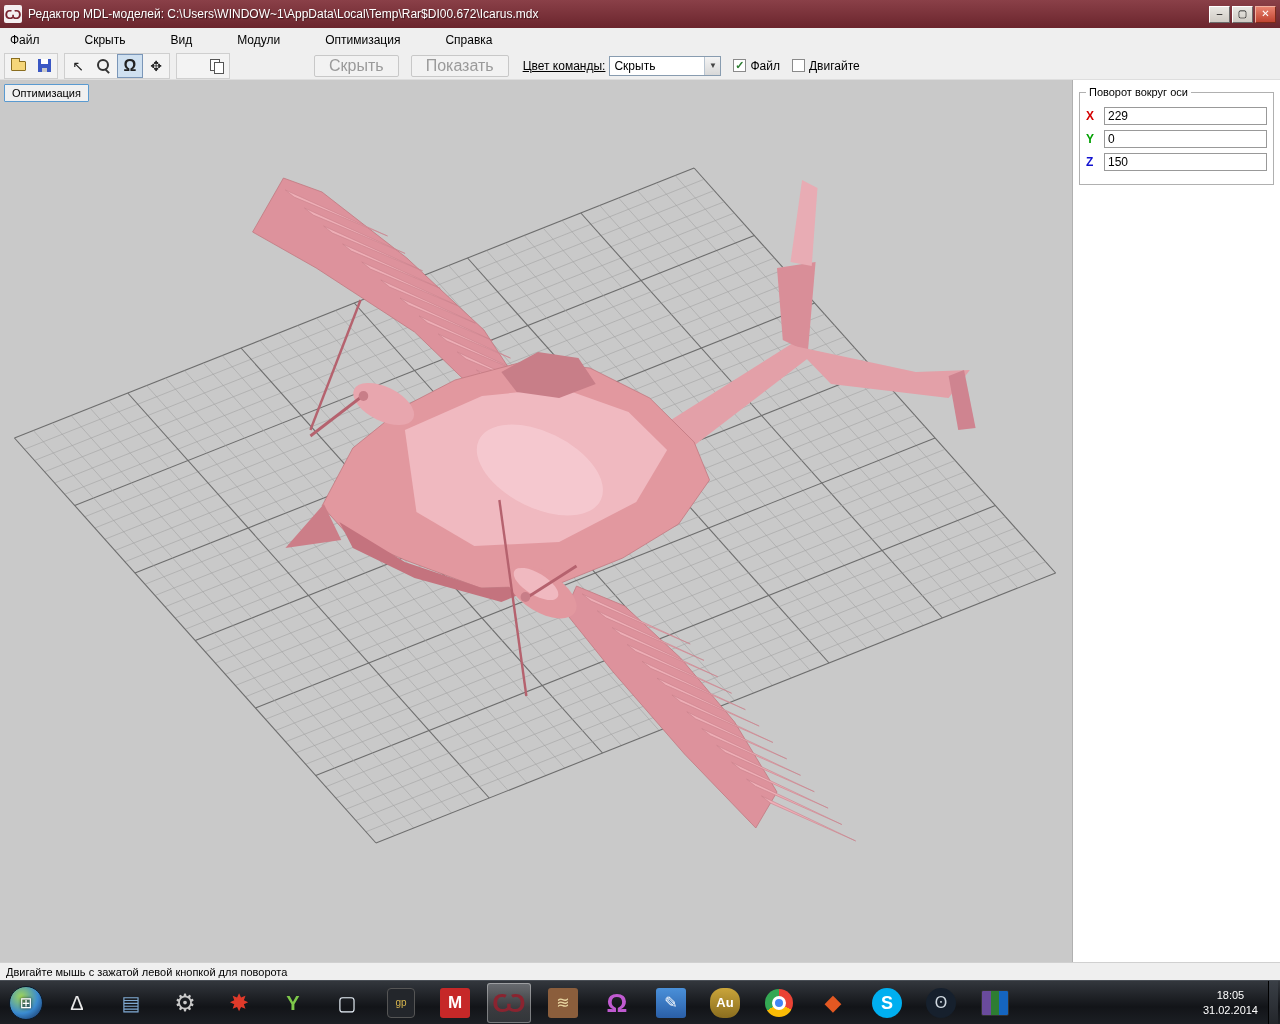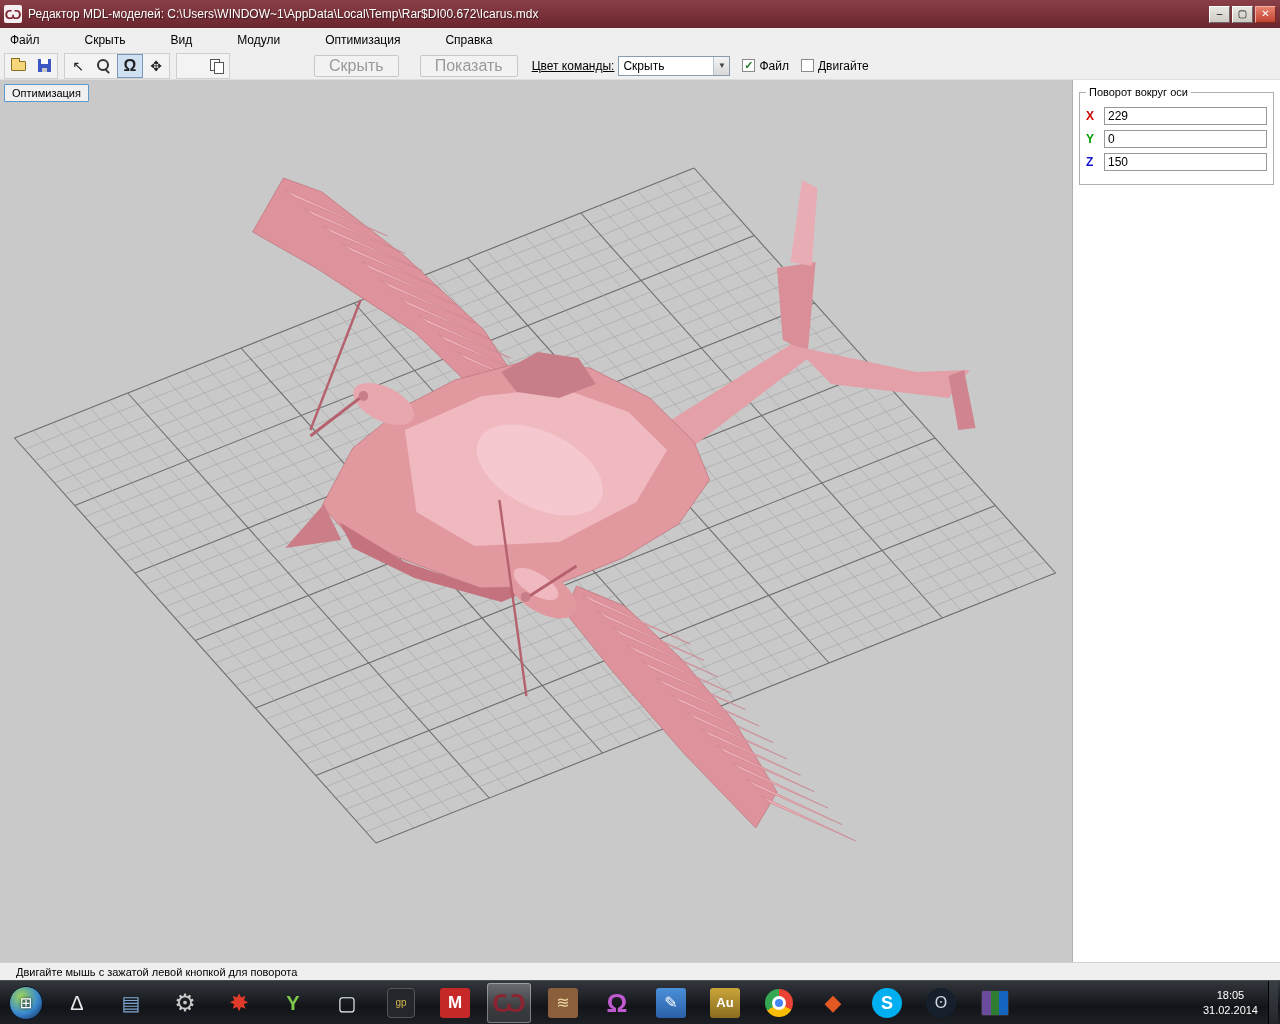--- a/index.html
+++ b/index.html
@@ -57,42 +57,42 @@
   .gmajor { stroke:#6e6e6e; stroke-width:1.1; }
   .feather { fill:#eeaeb6; stroke:#c8808a; stroke-width:0.6; }
 
   .sidepanel { flex:1; background:#fff; padding:4px; }
   fieldset { border:1px solid #b0b0b0; margin:2px; padding:4px 6px 8px; }
   legend { font-size:11px; padding:0 3px; }
   .axis-row { display:flex; align-items:center; gap:6px; margin:5px 0; }
   .axis-label { width:12px; font-weight:bold; font-size:12px; }
   .axis-input { flex:1; height:18px; border:1px solid #999; font-size:12px; padding:0 3px; font-family:inherit; }
 
-  .statusbar { height:18px; background:#efefef; border-top:1px solid #d0d0d0; display:flex; align-items:center; padding:0 16px; font-size:11px; }
+  .statusbar { height:18px; background:#efefef; border-top:1px solid #d0d0d0; display:flex; align-items:center; padding:0 6px; font-size:11px; }
 
   
   .taskbar { height:44px; background:linear-gradient(#33373d,#121418 60%,#1c1f24); display:flex; align-items:center; padding:0 2px; border-top:1px solid #494e55; }
   .start { width:48px; height:44px; display:flex; align-items:center; justify-content:center; }
   .orb { width:34px; height:34px; border-radius:50%; background:radial-gradient(circle at 35% 30%, #9ed55a, #3a8ad0 55%, #1a3a6a 90%); border:1px solid #0c1a2a; display:flex; align-items:center; justify-content:center; color:#fff; font-size:15px; text-shadow:0 0 3px #000; }
   .ti { width:44px; height:40px; display:flex; align-items:center; justify-content:center; border-radius:3px; margin:0 5px; }
   .ti.active { background:linear-gradient(rgba(255,255,255,.28),rgba(255,255,255,.10)); box-shadow:inset 0 0 0 1px rgba(255,255,255,.35); }
   .tig { display:flex; align-items:center; justify-content:center; font-size:20px; line-height:1; }
   .c-flask { color:#e8e8e8; }
   .c-monitor { color:#7fa8d0; }
   .c-gear { color:#c9c9c9; font-size:24px; }
   .c-splat { color:#e03a2a; font-size:24px; }
   .c-drink { color:#7ec84a; font-weight:bold; }
   .c-window { color:#dfe7ef; }
   .c-shield { background:#23262b; color:#d8b64e; font-size:10px; width:28px; height:30px; border-radius:4px; border:1px solid #555; }
   .c-mred { background:#c62828; color:#fff; width:30px; height:30px; border-radius:3px; font-weight:bold; font-size:17px; }
   .c-mdl { color:#8a2430; font-size:26px; font-weight:bold; }
   .c-scroll { background:#8b5e3c; color:#e8d5a0; width:30px; height:30px; border-radius:3px; font-size:16px; }
   .c-omega { color:#c05ad0; font-size:26px; font-weight:bold; }
   .c-paint { background:linear-gradient(#4a90d9,#2a5fa8); color:#fff; width:30px; height:30px; border-radius:3px; font-size:16px; }
-  .c-au { background:linear-gradient(#caa53a,#8a6d1f); color:#fff; width:30px; height:30px; border-radius:3px; font-size:13px; font-weight:bold; }
+  .c-au { background:linear-gradient(#caa53a,#8a6d1f); color:#fff; width:30px; height:30px; border-radius:13px; font-size:13px; font-weight:bold; }
   .c-chrome { width:28px; height:28px; border-radius:50%; background:conic-gradient(#ea4335 0 33%, #fbbc05 33% 66%, #34a853 66% 100%); position:relative; }
   .c-chrome::after { content:""; position:absolute; inset:7px; border-radius:50%; background:#4285f4; border:3px solid #fff; }
   .c-redapp { color:#e25822; font-size:22px; }
   .c-skype { background:#00aff0; color:#fff; width:30px; height:30px; border-radius:50%; font-weight:bold; font-size:18px; }
   .c-steam { background:#16202d; color:#cfd8e0; width:30px; height:30px; border-radius:50%; font-size:16px; }
   .c-winrar { width:28px; height:26px; background:linear-gradient(90deg,#6a4b9c 0 34%, #2e7d32 34% 67%, #1565c0 67% 100%); border:1px solid #333; border-radius:2px; }
   .tray { margin-left:auto; display:flex; align-items:center; height:100%; }
   .clock { color:#fff; font-size:11px; text-align:center; line-height:1.35; padding:0 10px; }
   .show-desktop { width:10px; height:100%; border-left:1px solid #000; background:linear-gradient(#3a3f46,#23262b); }
 </style>
@@ -143,21 +143,21 @@
           <span class="gly">✥</span>
         </button>
     </span>
     <span class="tgroup">
       <button class="tbtn"></button>
       <button class="tbtn">
           <span class="icon-copy"></span>
         </button>
     </span>
     <button class="pushbtn disabled" style="margin-left:78px">Скрыть</button>
-    <button class="pushbtn disabled" style="margin-left:21px">Показать</button>
+    <button class="pushbtn disabled" style="margin-left:12px">Показать</button>
     <span class="lbl">Цвет команды:</span>
     <div class="select">
       <span>Скрыть</span>
       <span class="arrow">▼</span>
     </div>
     <label class="chk">
       <span class="box">
           <span>✓</span>
         </span>
       <span>Файл</span>

